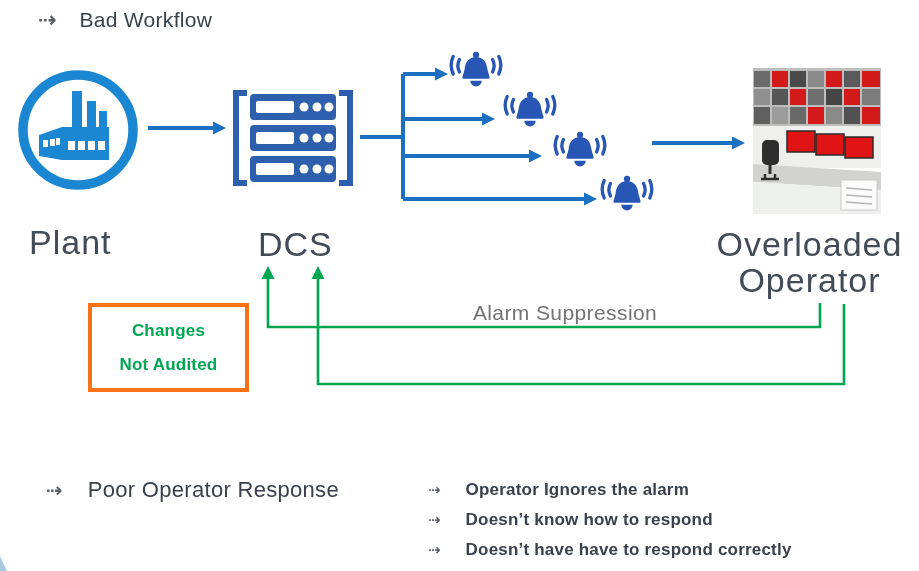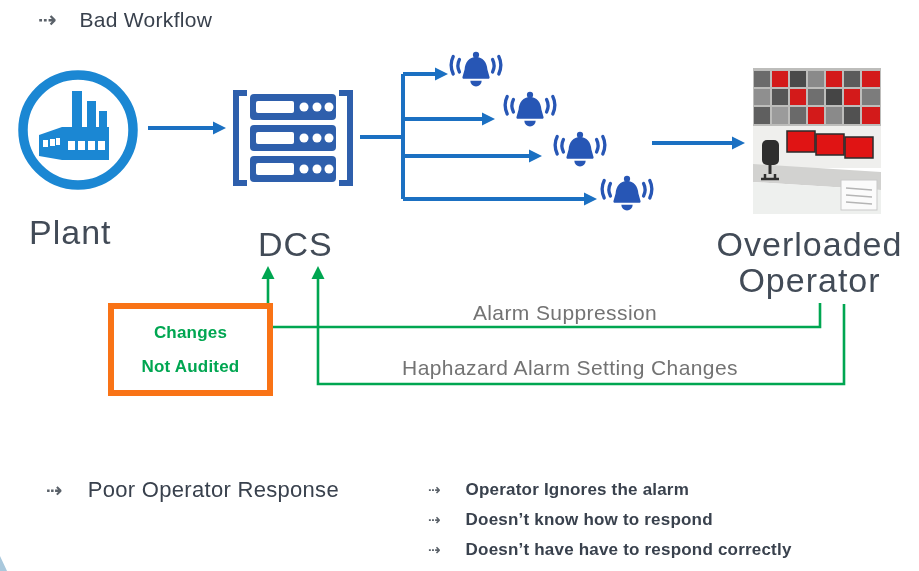--- a/index.html
+++ b/index.html
@@ -16,22 +16,22 @@
   }
   .title-text{
     color:#39414d;font-weight:normal;font-size:21px;letter-spacing:.3px;
   }
   
   .node-label{
     color:#424b57;font-size:34px;letter-spacing:1px;line-height:36px;
   }
   
   .green-box{
-    border:6px solid #f97316;background:#fff;text-align:center;
-    display:flex;flex-direction:column;justify-content:center;gap:14px;margin-left:20px;
+    border:4px solid #f97316;background:#fff;text-align:center;
+    display:flex;flex-direction:column;justify-content:center;gap:14px;
   }
   .green-box span{color:#00A651;font-weight:bold;font-size:17px;letter-spacing:.2px;}
   .green-label{
     color:#737373;font-size:21px;letter-spacing:.4px;text-align:center;white-space:nowrap;
   }
   
   .bullet-row{display:flex;align-items:center;gap:26px;white-space:nowrap;}
   .footer-heading{color:#39414d;font-weight:normal;font-size:22px;letter-spacing:.3px;}
   .footer-bullet{color:#39414d;font-weight:bold;font-size:17px;letter-spacing:.2px;}
   svg{display:block;}
@@ -215,34 +215,33 @@
     </g>
     <rect x="9" y="72" width="17" height="25" rx="5" fill="#2e2e2e"></rect>
     <line x1="17" y1="97" x2="17" y2="106" stroke="#2e2e2e" stroke-width="3"></line>
     <g stroke="#2e2e2e" stroke-width="2.5">
       <line x1="8" y1="111" x2="26" y2="111"></line>
         <line x1="12" y1="106" x2="12" y2="111"></line>
         <line x1="22" y1="106" x2="22" y2="111"></line>
     </g>
   </svg>
 
-  <div class="abs node-label" style="left:29px;top:214px;">Plant</div>
+  <div class="abs node-label" style="left:29px;top:224px;">Plant</div>
   <div class="abs node-label" style="left:700px;top:226px;width:219px;text-align:center;">
     <div>Overloaded</div>
     <div>Operator</div>
   </div>
   <div class="abs node-label" style="left:258px;top:226px;">DCS</div>
 
   <div class="abs green-box" style="left:88px;top:303px;width:153px;height:81px;">
     <span>Changes</span>
     <span>Not Audited</span>
   </div>
 
   <div class="abs green-label" style="left:425px;top:301px;width:280px;">Alarm Suppression</div>
-  <div class="abs green-label" style="left:330px;top:356px;width:480px;">Haphazard Alarm Setting Changes</div>
 
   <div class="abs bullet-row" style="left:46px;top:477px;">
     <span class="dash-arrow" style="font-size:20px;">⇢</span>
     <span class="footer-heading">Poor Operator Response</span>
   </div>
 
   <div class="abs bullet-row" style="left:428px;top:480px;">
     <span class="dash-arrow" style="font-size:15px;">⇢</span>
     <span class="footer-bullet">Operator Ignores the alarm</span>
   </div>

